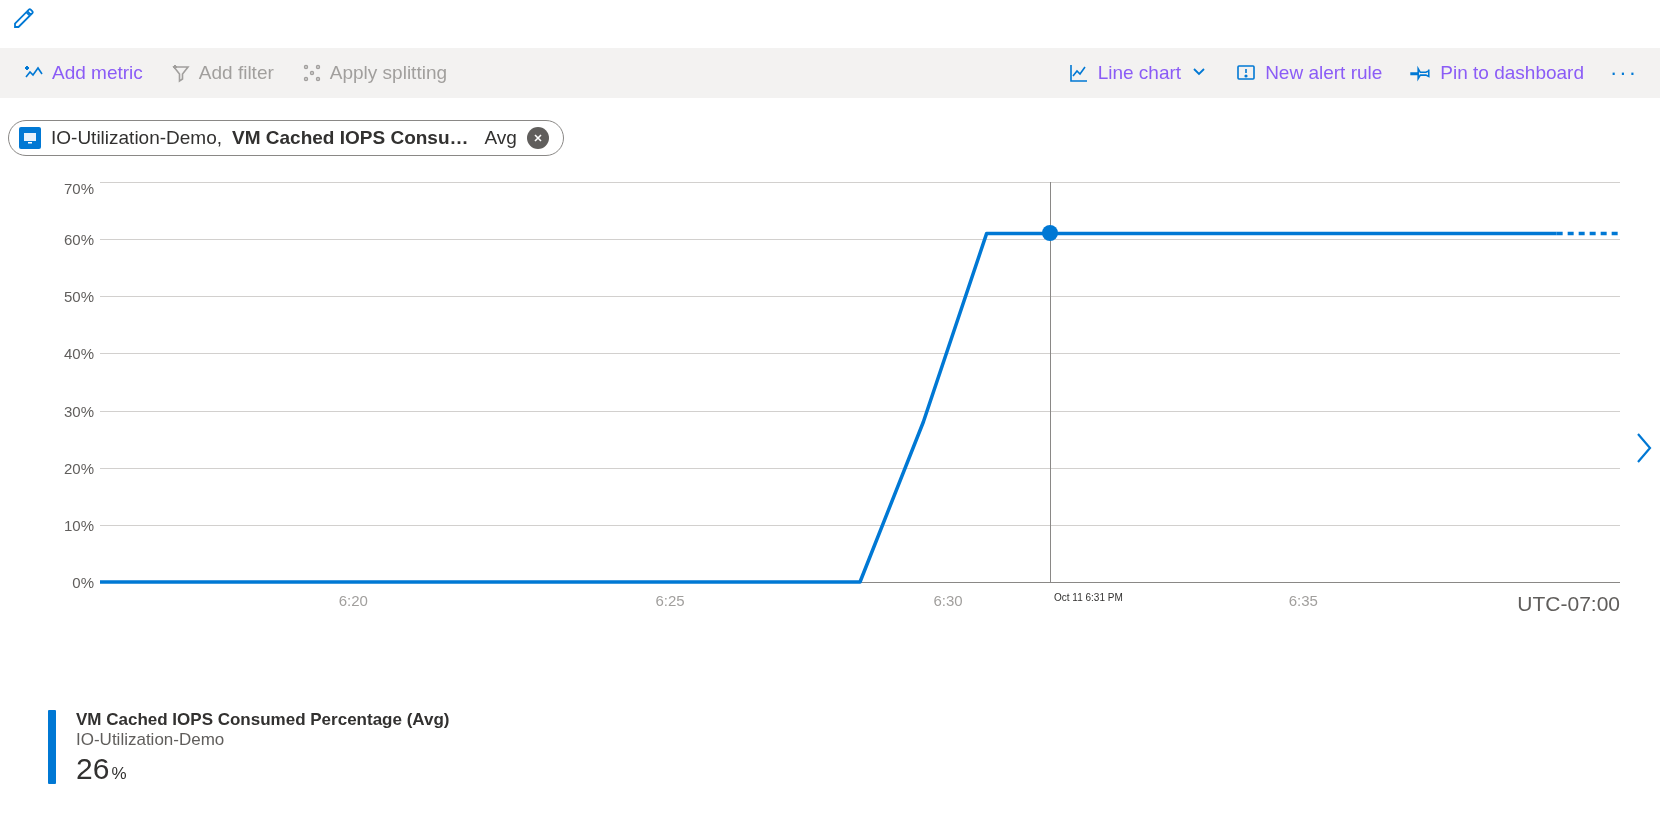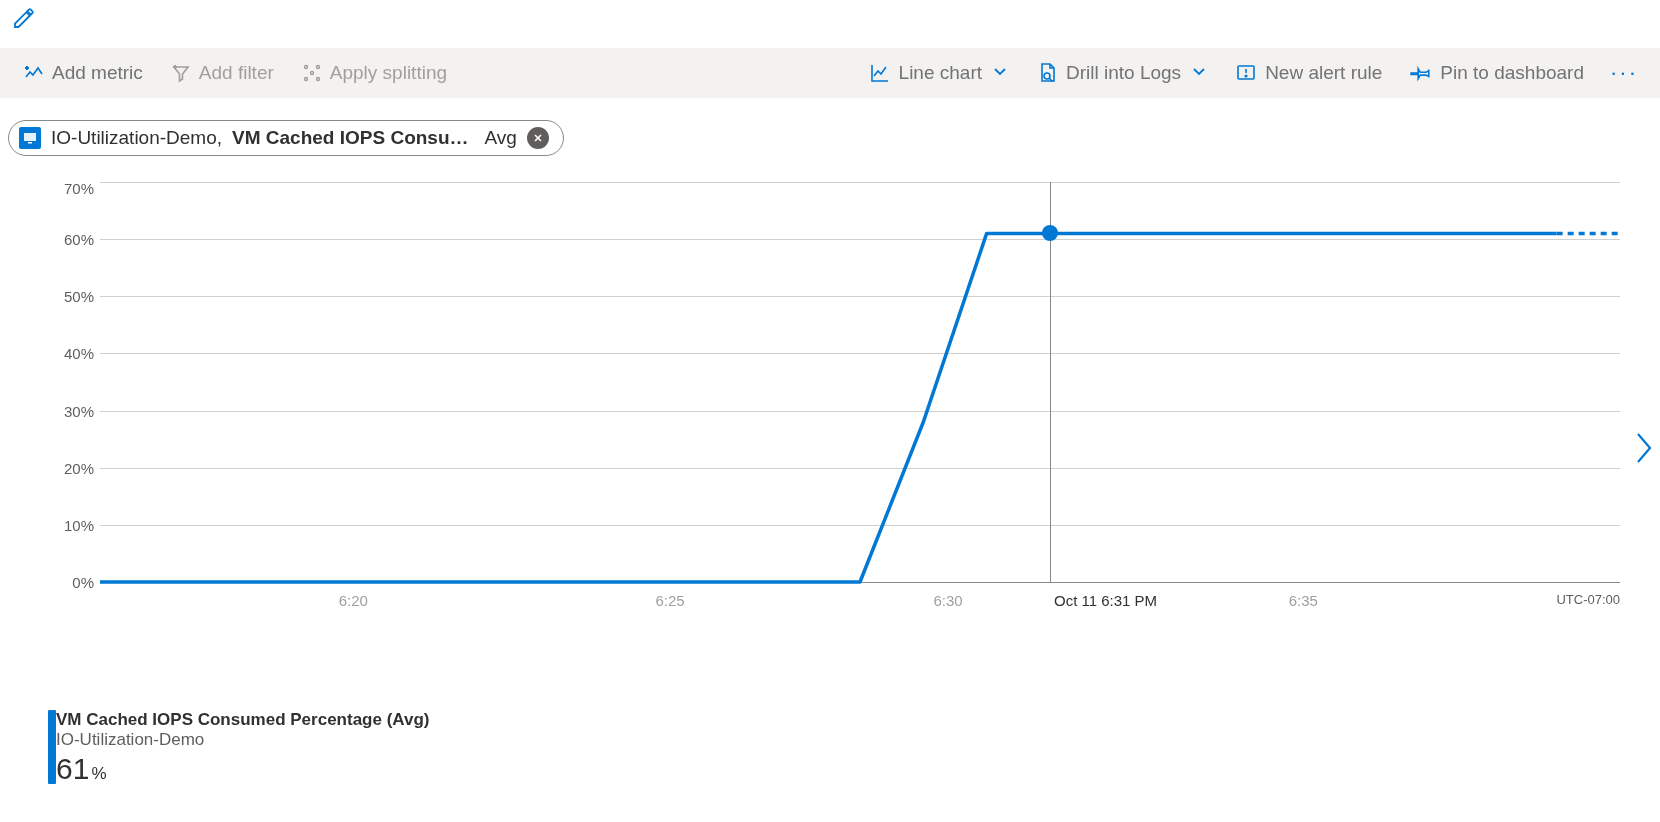--- a/index.html
+++ b/index.html
@@ -31,21 +31,21 @@
       padding: 10px 14px;
       gap: 8px;
       font-size: 19px;
     }
     .tool-btn {
       display: inline-flex;
       align-items: center;
       gap: 8px;
       padding: 4px 10px;
       cursor: pointer;
-      color: #737373;
+      color: #8b5cf6;
       border-radius: 2px;
     }
     .tool-btn.disabled { color: #a19f9d; cursor: default; }
     .tool-btn .icon { color: #0078d4; display:inline-flex; align-items:center;}
     .tool-btn.disabled .icon { color: #a19f9d; }
     .toolbar-spacer { flex: 1; }
     .chevron-down { color: #0078d4; margin-left: 2px; }
     .ellipsis { color: #0078d4; padding: 0 8px; font-size: 22px; cursor: pointer; letter-spacing: 2px;}
     .pill-row {
       padding: 22px 20px 6px 8px;
@@ -110,34 +110,34 @@
     }
     .x-tick { position: absolute; transform: translateX(-50%); text-align: center; }
     .hover-line {
       position: absolute; top:0; height:400px; border-left:1px solid #8a8886;
     }
     .hover-dot {
       position: absolute; width:16px; height:16px; border-radius:50%;
       background:#0078d4; transform: translate(-50%, -50%);
     }
     .hover-label {
-      position: absolute; font-size: 15px; color:#323130;
+      position: absolute; font-size: 10px; color:#323130;
       transform: translateX(0);
       top: 410px;
       white-space: nowrap;
     }
     .tz-label {
-      position:absolute; right:0; top:410px; font-size:13px; color:#605e5c;
+      position:absolute; right:0; top:410px; font-size:21px; color:#605e5c;
     }
     .legend {
       position: absolute;
       left: 48px;
       bottom: 38px;
       display: flex;
-      gap: 0;
+      gap: 20px;
       align-items: stretch;
     }
     .legend-bar { width: 8px; background:#0078d4; border-radius:1px;}
     .legend-text { display:flex; flex-direction:column; }
     .legend-name { font-size: 17px; font-weight:600; color:#323130; }
     .legend-res  { font-size: 17px; color:#605e5c; }
     .legend-val  { font-size: 30px; color:#323130; line-height:1; margin-top:4px;}
     .legend-val .unit { font-size:17px; margin-left:2px;}
     .next-arrow {
       position:absolute; right:6px; top: 430px;
@@ -192,36 +192,20 @@
   <div class="toolbar-spacer"></div>
 
   <div class="tool-btn">
     <span class="icon">
       <svg width="22" height="22" viewBox="0 0 22 22" fill="none" stroke="#0078d4" stroke-width="1.6">
           <path d="M3 3v16h16"></path>
           <path d="M5 14l4-5 3 3 5-7"></path>
         </svg>
     </span>
     <span>Line chart</span>
-    <span class="chevron-down">
-      <svg width="16" height="16" viewBox="0 0 16 16" fill="none" stroke="#0078d4" stroke-width="1.8">
-          <path d="M3 6l5 5 5-5"></path>
-        </svg>
-    </span>
-  </div>
-  <div class="tool-btn">
-    <span class="icon">
-      <svg width="22" height="22" viewBox="0 0 22 22" fill="none" stroke="#0078d4" stroke-width="1.6">
-          <path d="M6 2h8l4 4v13H6z"></path>
-          <path d="M14 2v4h4"></path>
-          <circle cx="11" cy="14" r="3"></circle>
-          <path d="M13.5 16.5l3 3"></path>
-        </svg>
-    </span>
-    <span>Drill into Logs</span>
     <span class="chevron-down">
       <svg width="16" height="16" viewBox="0 0 16 16" fill="none" stroke="#0078d4" stroke-width="1.8">
           <path d="M3 6l5 5 5-5"></path>
         </svg>
     </span>
   </div>
   <div class="tool-btn">
     <span class="icon">
       <svg width="22" height="22" viewBox="0 0 22 22" fill="none" stroke="#0078d4" stroke-width="1.6">
           <rect x="3" y="4" width="16" height="13" rx="1"></rect>
@@ -302,16 +286,16 @@
       <path d="M6 4l12 14L6 32"></path>
     </svg>
 </span>
 
 <div class="legend">
   <div class="legend-bar"></div>
   <div class="legend-text">
     <span class="legend-name">VM Cached IOPS Consumed Percentage (Avg)</span>
     <span class="legend-res">IO-Utilization-Demo</span>
     <span class="legend-val">
-      <span>61</span><span class="unit">%</span>
+      <span>26</span><span class="unit">%</span>
     </span>
   </div>
 </div>
 
 </body></html>

